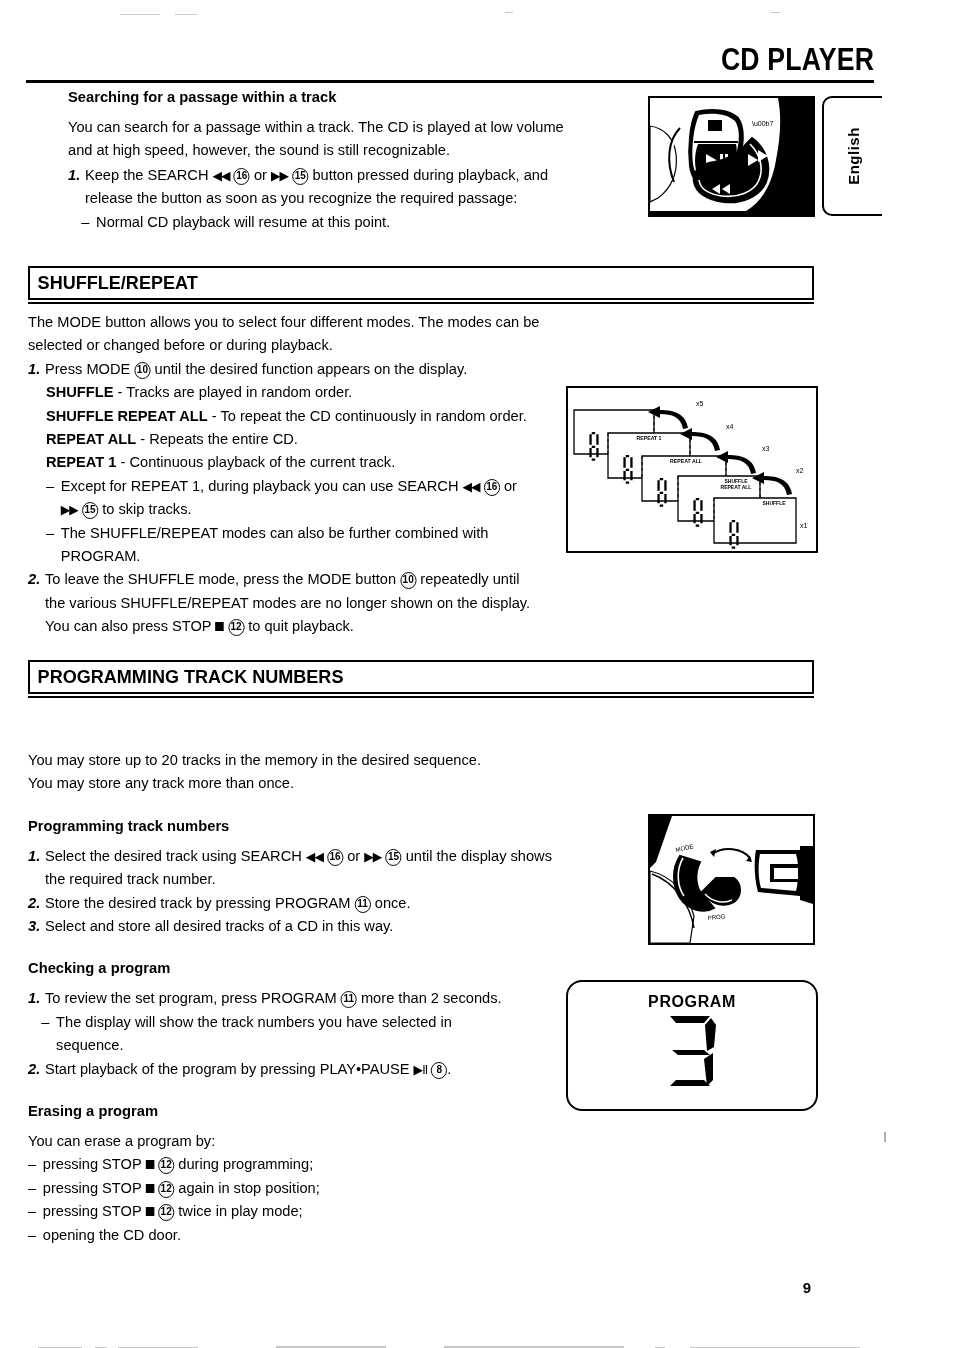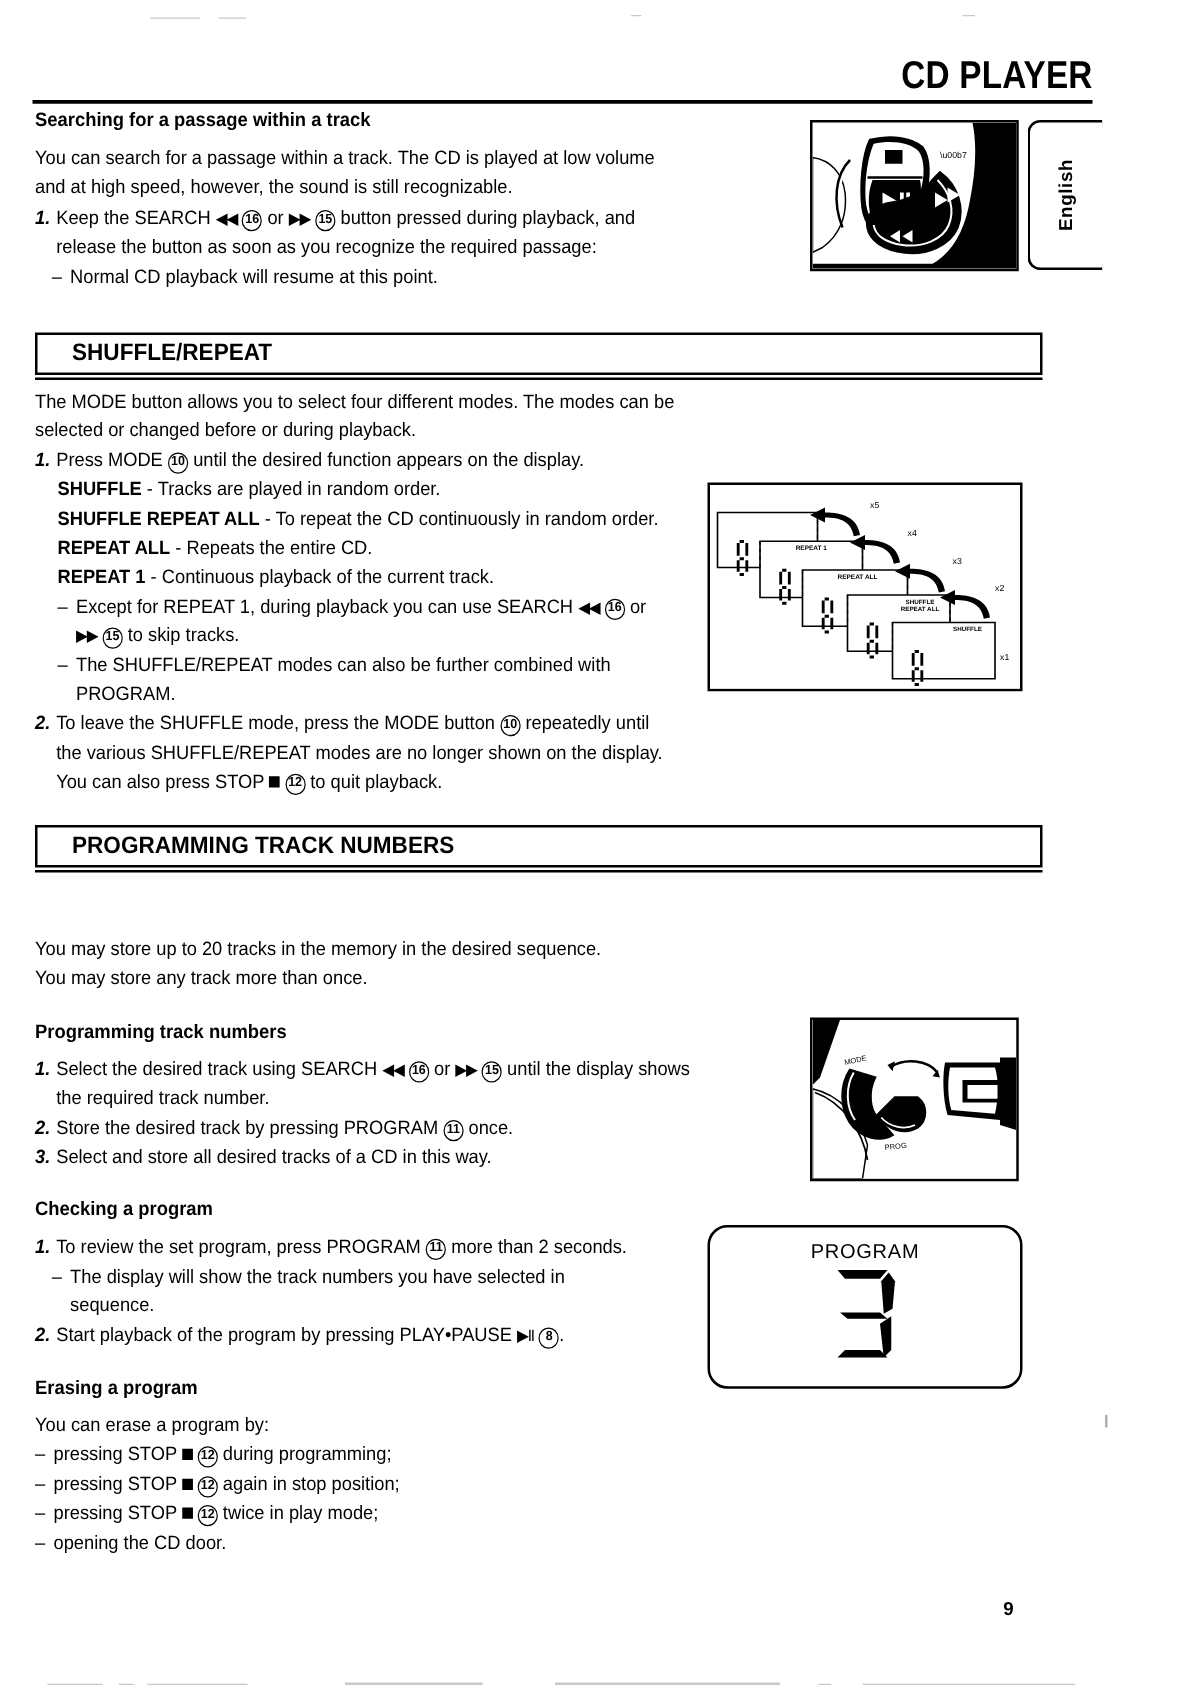--- a/index.html
+++ b/index.html
@@ -62,21 +62,21 @@
     font-size:10.5px;font-weight:bold;vertical-align:1px;
     font-family:"Liberation Sans Narrow","Liberation Sans",sans-serif;
   }
   .glyph{font-size:13px;letter-spacing:-1px;vertical-align:0px;}
   .sq{display:inline-block;width:9px;height:9px;background:#000;vertical-align:0px;}
 
   
   .banner{
     position:absolute;left:28px;height:30px;
     border:2.5px solid #000;background:#fff;
-    display:flex;align-items:center;padding-left:20px;
+    display:flex;align-items:center;
   }
   .banner span{
     font-size:19px;font-weight:bold;padding-left:8px;letter-spacing:0px;
     font-family:"Liberation Sans Narrow","Liberation Sans",sans-serif;
     transform:scaleX(.95);transform-origin:left center;
   }
   .banner::after{
     content:"";position:absolute;left:-2px;right:-2px;bottom:-6px;height:2px;background:#000;
   }
 
@@ -86,21 +86,21 @@
 
   
   .diagram{position:absolute;border:2px solid #000;background:#fff;overflow:hidden;}
 
   
   .lcd{
     position:absolute;border:2.5px solid #000;border-radius:16px;background:#fff;
   }
   .lcd .lcd-label{
     position:absolute;left:0;right:0;top:11px;text-align:center;
-    font-size:16px;font-weight:normal;letter-spacing:.6px;
+    font-size:16px;font-weight:bold;letter-spacing:.6px;
     font-family:"Liberation Sans Narrow","Liberation Sans",sans-serif;
   }
   .lcd .lcd-digit{position:absolute;left:0;right:0;top:30px;text-align:center;}
 
   .pageno{
     position:absolute;right:143px;bottom:52px;font-size:15px;font-weight:bold;
     font-family:"Liberation Sans Narrow","Liberation Sans",sans-serif;
   }
 </style>
 </head>
@@ -113,21 +113,21 @@
   <div class="artifact art-dash" style="left:505px;top:12px;width:8px;"></div>
   <div class="artifact art-dash" style="left:770px;top:12px;width:10px;"></div>
 
   <div class="title">CD PLAYER</div>
   <div class="rule-top"></div>
 
   <div class="eng-tab">
     <span>English</span>
   </div>
 
-  <div class="col" style="top:88px;">
+  <div class="col" style="top:88px;margin-left:40px;">
     <h3 class="sub">Searching for a passage within a track</h3>
     <p class="body" style="width:530px;">You can search for a passage within a track. The CD is played at low volume and at high speed, however, the sound is still recognizable.</p>
     <div class="li" style="margin-top:1px;">
       <span class="mk">1.</span>
       <span class="tx">
         <span>Keep the SEARCH</span>
         <span class="glyph">◀◀</span>
         <span class="cnum">16</span>
         <span>or</span>
         <span class="glyph">▶▶</span>

